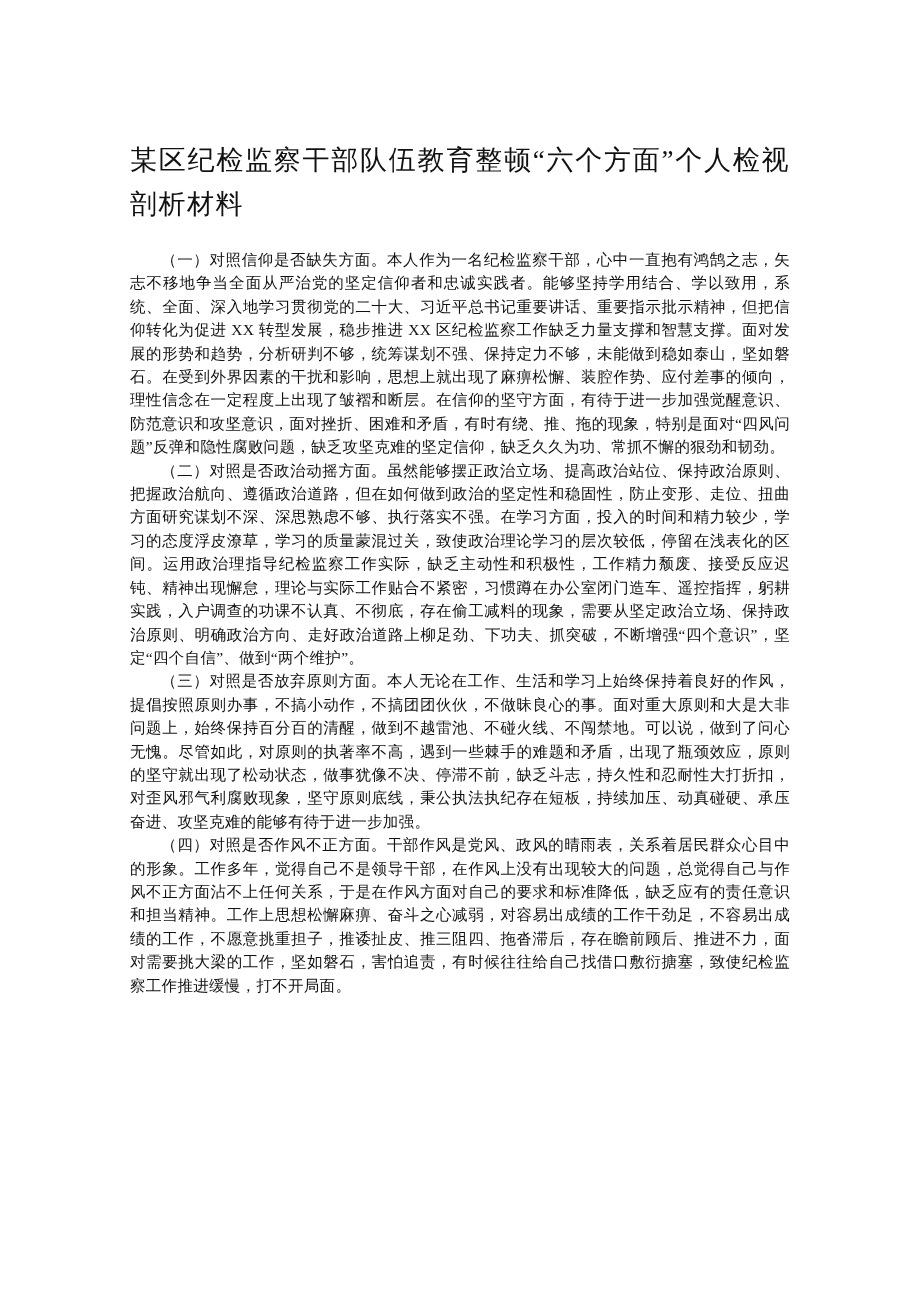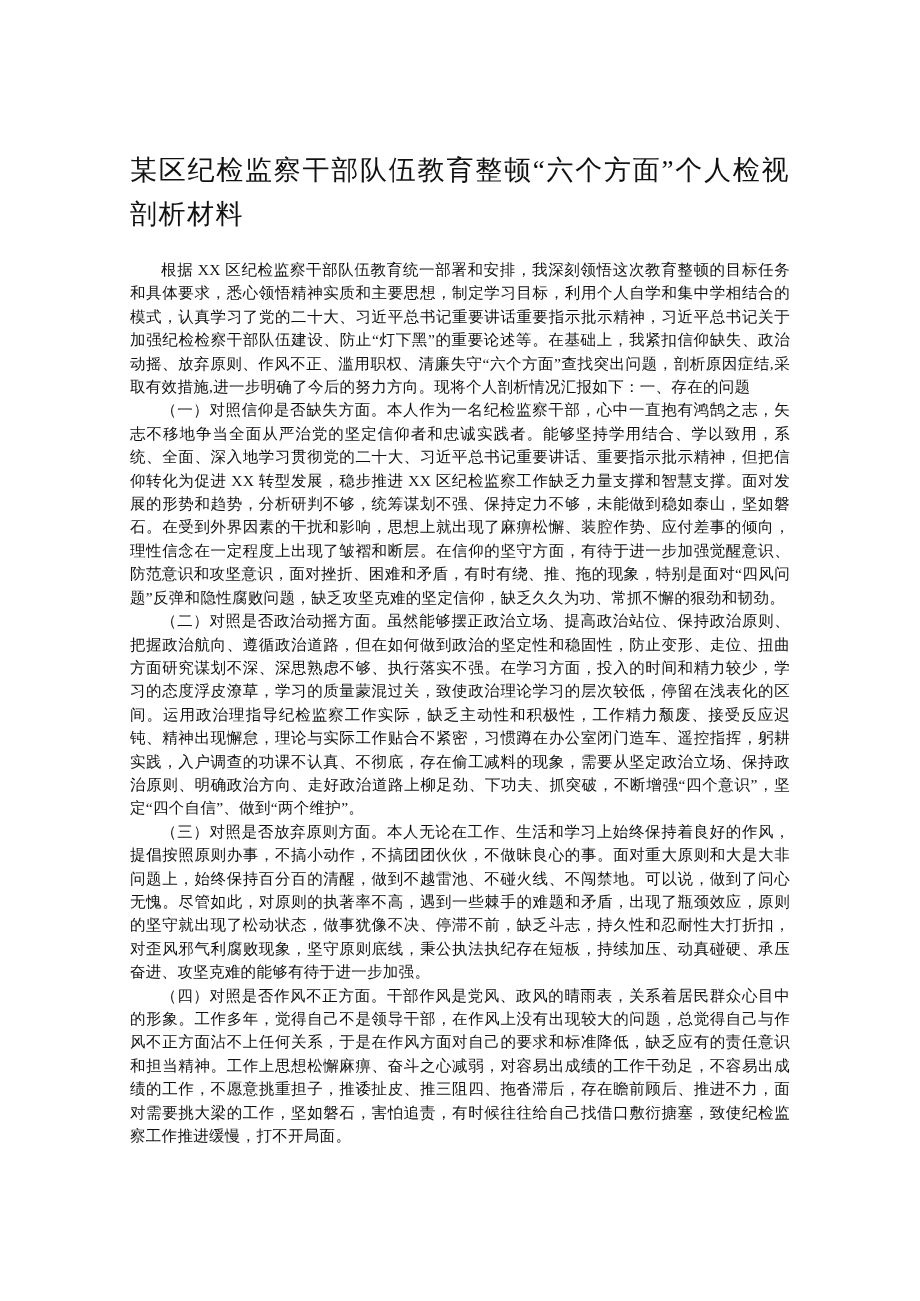--- a/index.html
+++ b/index.html
@@ -15,38 +15,37 @@
     padding: 131px 130px 0 130px;
     font-family: "Liberation Serif", "DejaVu Serif", serif;
     color: #111111;
     overflow: hidden;
   }
   .doc-title {
     font-size: 27px;
     font-weight: normal;
     line-height: 44px;
     letter-spacing: 1.5px;
-    margin: 17px 0 22px 0;
+    margin: 7px 0 22px 0;
     text-align: justify;
   }
   .doc-body p {
     font-size: 15.5px;
     line-height: 23.4px;
     letter-spacing: 0.3px;
     margin: 0;
     text-align: justify;
     text-indent: 2em;
     word-break: break-all;
   }
 </style>
 </head>
 <body>
 
 <div class="page">
   <h1 class="doc-title">某区纪检监察干部队伍教育整顿“六个方面”个人检视剖析材料</h1>
   <div class="doc-body">
-    <p>根据 XX 区纪检监察干部队伍教育统一部署和安排，我深刻领悟这次教育整顿的目标任务和具体要求，悉心领悟精神实质和主要思想，制定学习目标，利用个人自学和集中学相结合的模式，认真学习了党的二十大、习近平总书记重要讲话重要指示批示精神，习近平总书记关于加强纪检检察干部队伍建设、防止“灯下黑”的重要论述等。在基础上，我紧扣信仰缺失、政治动摇、放弃原则、作风不正、滥用职权、清廉失守“六个方面”查找突出问题，剖析原因症结,采取有效措施,进一步明确了今后的努力方向。现将个人剖析情况汇报如下：一、存在的问题</p>
     <p>（一）对照信仰是否缺失方面。本人作为一名纪检监察干部，心中一直抱有鸿鹄之志，矢志不移地争当全面从严治党的坚定信仰者和忠诚实践者。能够坚持学用结合、学以致用，系统、全面、深入地学习贯彻党的二十大、习近平总书记重要讲话、重要指示批示精神，但把信仰转化为促进 XX 转型发展，稳步推进 XX 区纪检监察工作缺乏力量支撑和智慧支撑。面对发展的形势和趋势，分析研判不够，统筹谋划不强、保持定力不够，未能做到稳如泰山，坚如磐石。在受到外界因素的干扰和影响，思想上就出现了麻痹松懈、装腔作势、应付差事的倾向，理性信念在一定程度上出现了皱褶和断层。在信仰的坚守方面，有待于进一步加强觉醒意识、防范意识和攻坚意识，面对挫折、困难和矛盾，有时有绕、推、拖的现象，特别是面对“四风问题”反弹和隐性腐败问题，缺乏攻坚克难的坚定信仰，缺乏久久为功、常抓不懈的狠劲和韧劲。</p>
     <p>（二）对照是否政治动摇方面。虽然能够摆正政治立场、提高政治站位、保持政治原则、把握政治航向、遵循政治道路，但在如何做到政治的坚定性和稳固性，防止变形、走位、扭曲方面研究谋划不深、深思熟虑不够、执行落实不强。在学习方面，投入的时间和精力较少，学习的态度浮皮潦草，学习的质量蒙混过关，致使政治理论学习的层次较低，停留在浅表化的区间。运用政治理指导纪检监察工作实际，缺乏主动性和积极性，工作精力颓废、接受反应迟钝、精神出现懈怠，理论与实际工作贴合不紧密，习惯蹲在办公室闭门造车、遥控指挥，躬耕实践，入户调查的功课不认真、不彻底，存在偷工减料的现象，需要从坚定政治立场、保持政治原则、明确政治方向、走好政治道路上柳足劲、下功夫、抓突破，不断增强“四个意识”，坚定“四个自信”、做到“两个维护”。</p>
     <p>（三）对照是否放弃原则方面。本人无论在工作、生活和学习上始终保持着良好的作风，提倡按照原则办事，不搞小动作，不搞团团伙伙，不做昧良心的事。面对重大原则和大是大非问题上，始终保持百分百的清醒，做到不越雷池、不碰火线、不闯禁地。可以说，做到了问心无愧。尽管如此，对原则的执著率不高，遇到一些棘手的难题和矛盾，出现了瓶颈效应，原则的坚守就出现了松动状态，做事犹像不决、停滞不前，缺乏斗志，持久性和忍耐性大打折扣，对歪风邪气利腐败现象，坚守原则底线，秉公执法执纪存在短板，持续加压、动真碰硬、承压奋进、攻坚克难的能够有待于进一步加强。</p>
     <p>（四）对照是否作风不正方面。干部作风是党风、政风的晴雨表，关系着居民群众心目中的形象。工作多年，觉得自己不是领导干部，在作风上没有出现较大的问题，总觉得自己与作风不正方面沾不上任何关系，于是在作风方面对自己的要求和标准降低，缺乏应有的责任意识和担当精神。工作上思想松懈麻痹、奋斗之心减弱，对容易出成绩的工作干劲足，不容易出成绩的工作，不愿意挑重担子，推诿扯皮、推三阻四、拖沓滞后，存在瞻前顾后、推进不力，面对需要挑大梁的工作，坚如磐石，害怕追责，有时候往往给自己找借口敷衍搪塞，致使纪检监察工作推进缓慢，打不开局面。</p>
   </div>
 </div>
 
 </body></html>

